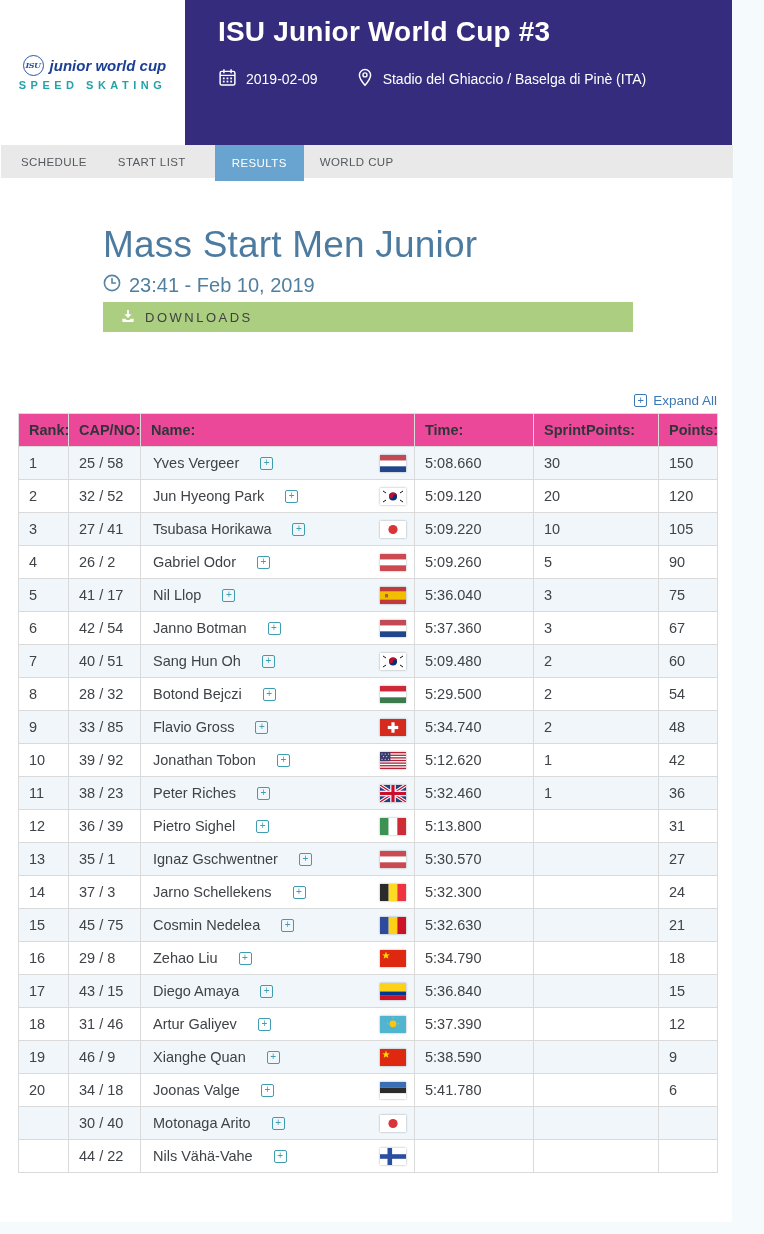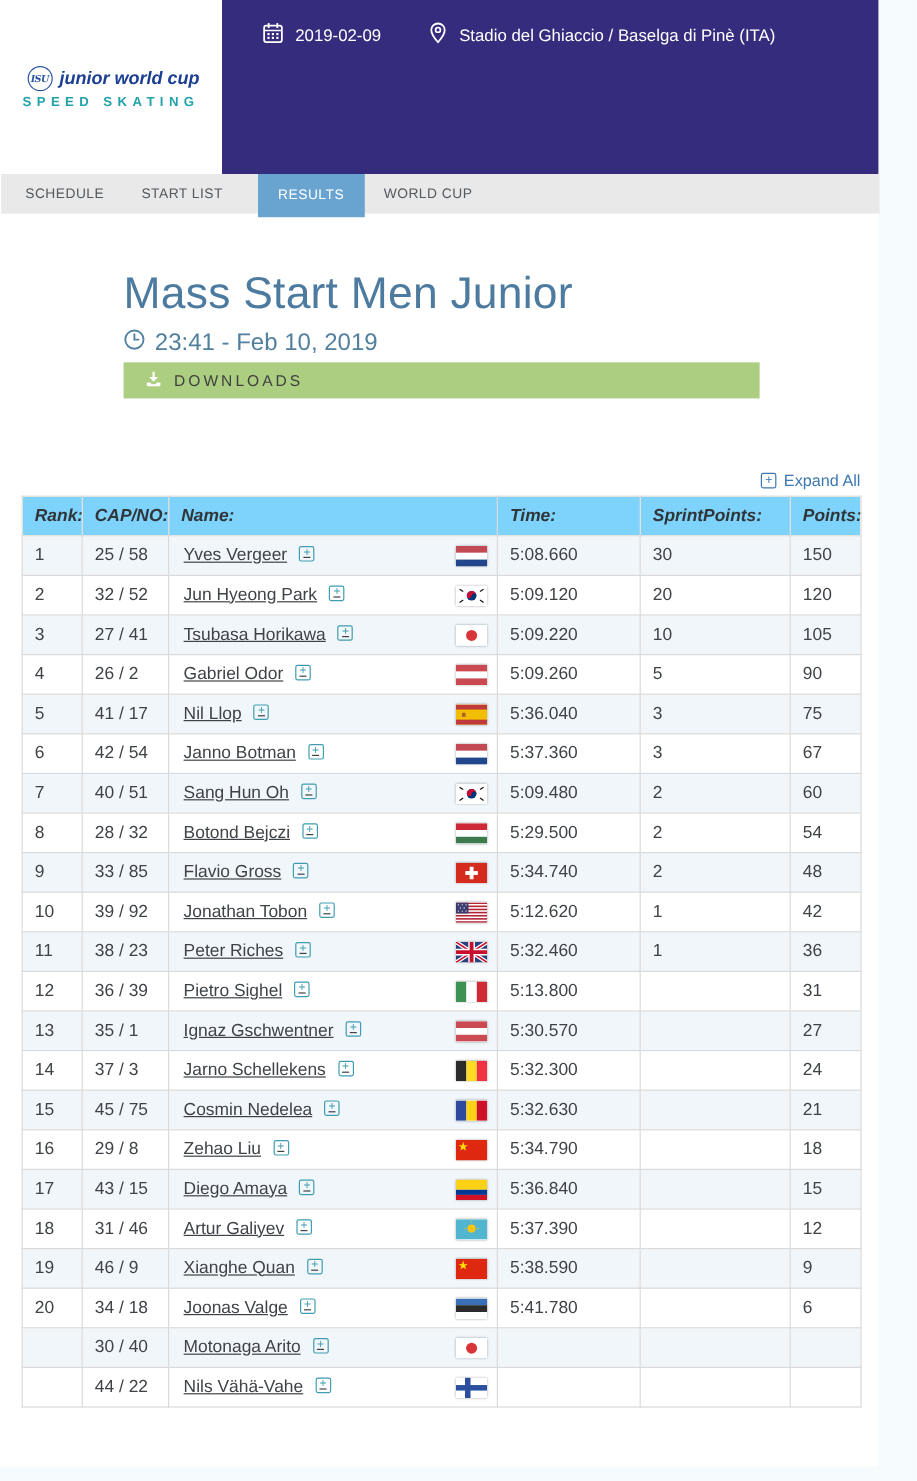--- a/index.html
+++ b/index.html
@@ -93,24 +93,24 @@
   }
   
   table.results{
     position:absolute;left:18px;top:413px;width:699px;
     border-collapse:collapse;font-size:14.5px;color:#3f4347;table-layout:fixed;
   }
   .results th,.results td{
     border:1px solid var(--border);height:33px;padding:0 4px 0 10px;
     text-align:left;font-weight:normal;overflow:hidden;white-space:nowrap;
   }
-  .results th{font-weight:bold;color:#303539;background:#7dd3fc;font-style:italic;}
+  .results th{font-weight:bold;color:#303539;background:#ec4899;}
   .results td.cap{}
   .results tr.alt td{background:var(--row-alt);}
-  .name-wrap{display:flex;gap:10px;padding-left:2px;text-decoration:underline;}
+  .name-wrap{display:flex;align-items:center;gap:21px;padding-left:2px;}
   .name-wrap .sq-plus{color:#3f9db0;font-size:10px;width:13px;height:13px;}
   .flag{
     margin-left:auto;margin-right:4px;width:26px;height:17px;flex:0 0 auto;
     box-shadow:0 0 2px rgba(0,0,0,0.35);display:inline-flex;
   }
   .flag svg{display:block;}
 </style>
 </head>
 <body>
 
@@ -120,20 +120,21 @@
     <div class="logo">
       <div class="logo-top">
         <span class="emblem">ISU</span>
         <span class="logo-line1">junior world cup</span>
       </div>
       <span class="logo-line2">SPEED SKATING</span>
     </div>
   </div>
 
   <div class="banner">
+    <div class="banner-title">ISU Junior World Cup #3</div>
     <div class="banner-info">
       <span class="icon">
         <svg width="19" height="19" viewBox="0 0 18 18">
           <rect x="2" y="3.2" width="14" height="13" rx="1.6" fill="none" stroke="#fff" stroke-width="1.4"></rect>
           <line x1="5.6" y1="1.2" x2="5.6" y2="5" stroke="#fff" stroke-width="1.4"></line>
           <line x1="12.4" y1="1.2" x2="12.4" y2="5" stroke="#fff" stroke-width="1.4"></line>
           <line x1="2" y1="7" x2="16" y2="7" stroke="#fff" stroke-width="1.2"></line>
           <g fill="#fff">
             <rect x="4.6" y="9" width="1.7" height="1.7"></rect>
               <rect x="8.1" y="9" width="1.7" height="1.7"></rect>

